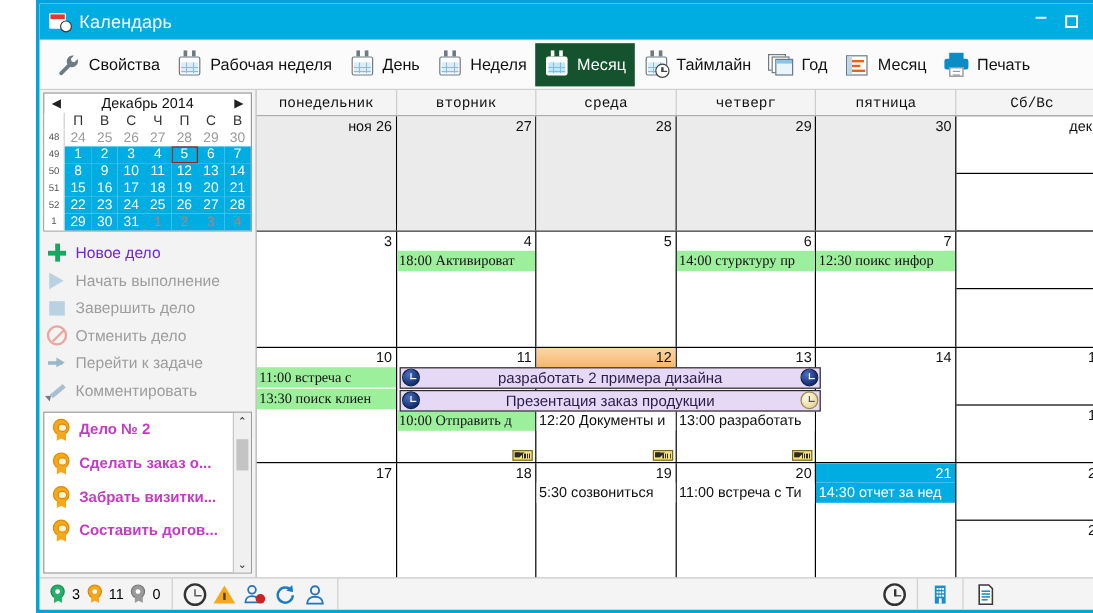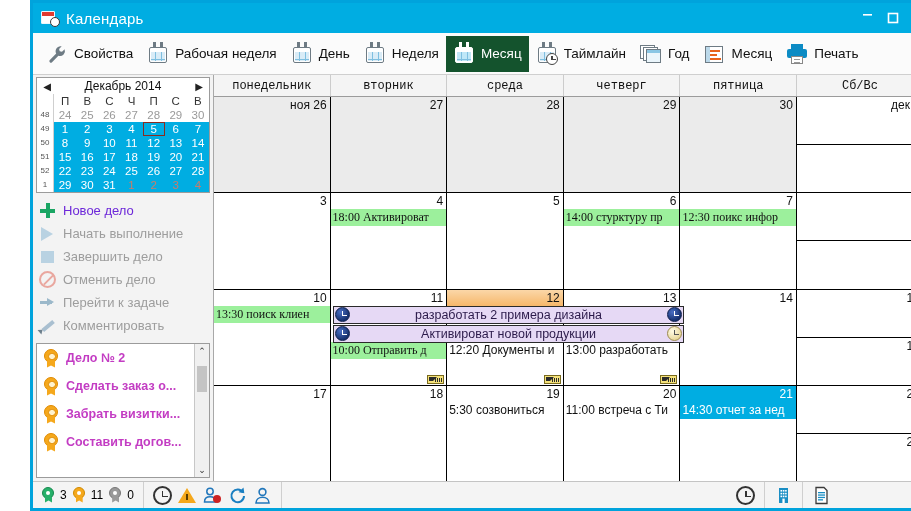--- a/index.html
+++ b/index.html
@@ -563,20 +563,21 @@
               <div class="we-half">
                 <div class="dnum">9</div>
                 <div class="evts"></div>
               </div>
             </div>
           </div>
           <div class="wrow" style="position: relative;">
             <div class="dcell">
               <div class="dnum">10</div>
               <div class="evts">
+                <div class="ev green">11:00 встреча с</div>
                 <div class="ev green">13:30 поиск клиен</div>
               </div>
             </div>
             <div class="dcell">
               <div class="dnum">11</div>
               <div class="evts">
                 <div class="ev" style="visibility:hidden"></div>
                 <div class="ev" style="visibility:hidden"></div>
                 <div class="ev green">10:00 Отправить д</div>
               </div>
@@ -615,21 +616,21 @@
                 <div class="evts"></div>
               </div>
             </div>
             <div class="span-ev" style="left:119px;width:351px;top:16px">
               <span class="clock-ic navy"></span>
               <span class="lbl">разработать 2 примера дизайна</span>
               <span class="clock-ic navy"></span>
             </div>
             <div class="span-ev" style="left:119px;width:351px;top:35px">
               <span class="clock-ic navy"></span>
-              <span class="lbl">Активироват новой продукции</span>
+              <span class="lbl">Презентация заказ продукции</span>
               <span class="clock-ic cream"></span>
             </div>
           </div>
           <div class="wrow" style="position: relative;">
             <div class="dcell">
               <div class="dnum">17</div>
               <div class="evts"></div>
             </div>
             <div class="dcell">
               <div class="dnum">18</div>

